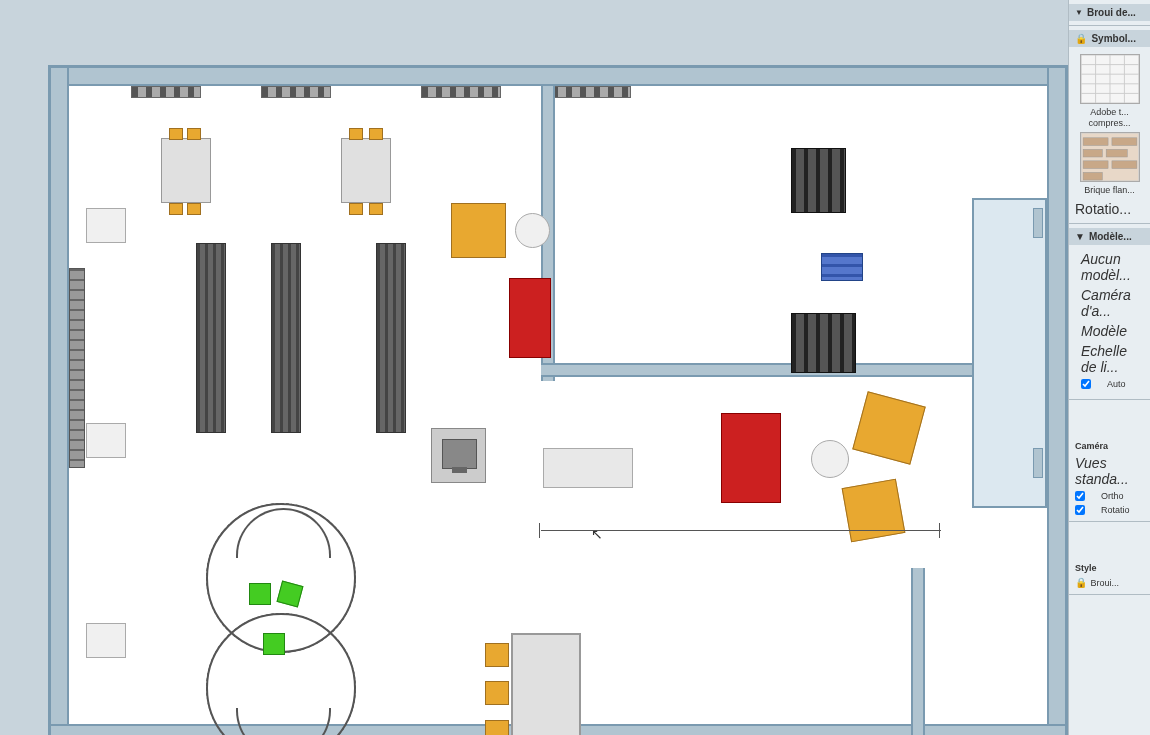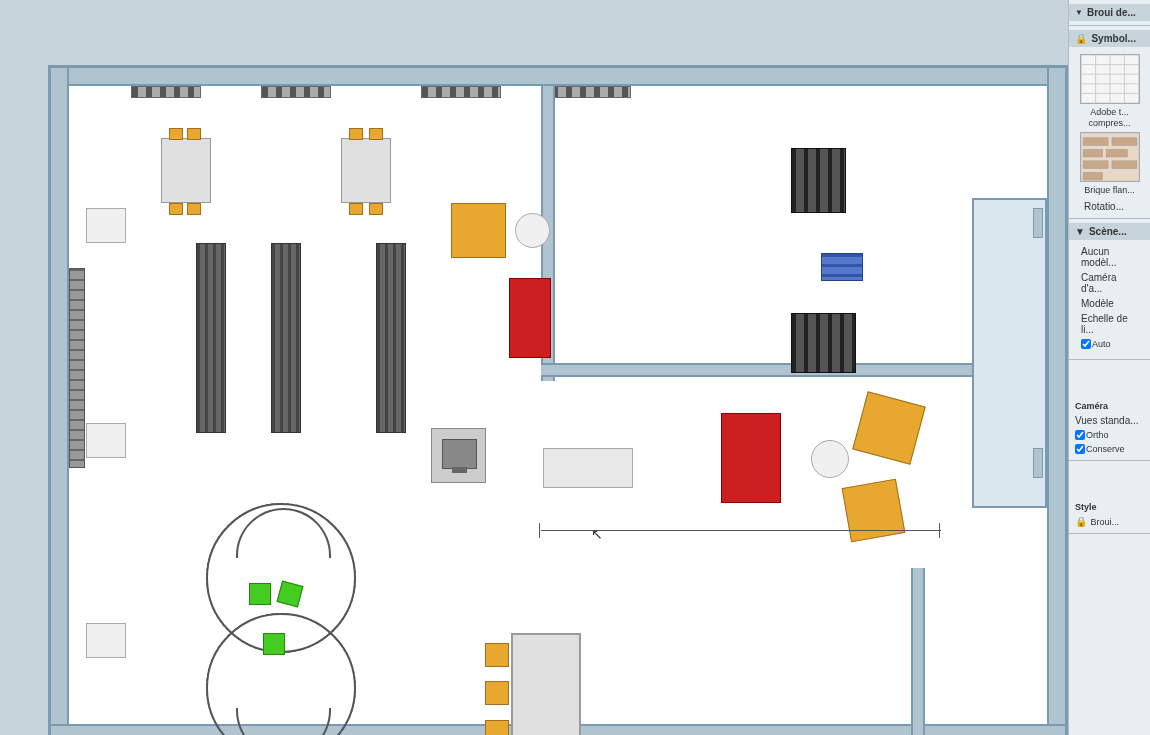--- a/index.html
+++ b/index.html
@@ -94,47 +94,47 @@
     .symbol-label {
       font-size: 9px;
       color: #333;
       text-align: center;
       word-break: break-word;
       line-height: 1.2;
       margin-top: 2px;
     }
 
     .rotation-label {
-      font-size: 10px;
+      font-size: 14px;
       color: #333;
       padding: 2px 6px;
-      margin-left: 9px;
     }
 
     .sidebar-sub-header {
       background: #c8d4dc;
       padding: 3px 6px;
       font-weight: bold;
       font-size: 10px;
       color: #333;
       display: flex;
       align-items: center;
       gap: 4px;
     }
 
     .sidebar-item {
       padding: 2px 6px;
-      font-size: 10px;
-      color: #333;
+      font-size: 14px;
+      color: #333;
+      font-style: italic;
     }
 
     .checkbox-item {
       display: flex;
       align-items: center;
-      gap: 1px;
+      gap: 16px;
       padding: 2px 6px;
       font-size: 9px;
       color: #333;
     }
 
     .checkbox-item input[type="checkbox"] {
       width: 10px;
       height: 10px;
       margin: 0;
     }
@@ -358,21 +358,21 @@
         </div>
         <div class="symbol-label">Brique flan...</div>
       </div>
 
       <div class="rotation-label">Rotatio...</div>
     </div>
 
     <div class="sidebar-section">
       <div class="sidebar-sub-header">
         <span class="arrow">▼</span>
-        <span>Scène...</span>
+        <span>Modèle...</span>
       </div>
       <div class="sidebar-content">
         <div class="sidebar-item">Aucun modèl...</div>
         <div class="sidebar-item">Caméra d'a...</div>
         <div class="sidebar-item">Modèle</div>
         <div class="sidebar-item">Echelle de li...</div>
         <div class="checkbox-item">
           <input type="checkbox" checked="" style="">
           <span>Auto</span>
         </div>
@@ -381,21 +381,21 @@
 
     <div class="sidebar-section">
       <div class="camera-header">Caméra</div>
       <div class="sidebar-item">Vues standa...</div>
       <div class="checkbox-item">
         <input type="checkbox" checked="" style="">
         <span>Ortho</span>
       </div>
       <div class="checkbox-item">
         <input type="checkbox" checked="" style="">
-        <span>Conserve</span>
+        <span>Rotatio</span>
       </div>
     </div>
 
 
     <div class="sidebar-section">
       <div class="camera-header">Style</div>
       <div class="styles-item">
         <span class="lock-icon">🔒</span>
         <span>Broui...</span>
       </div>

